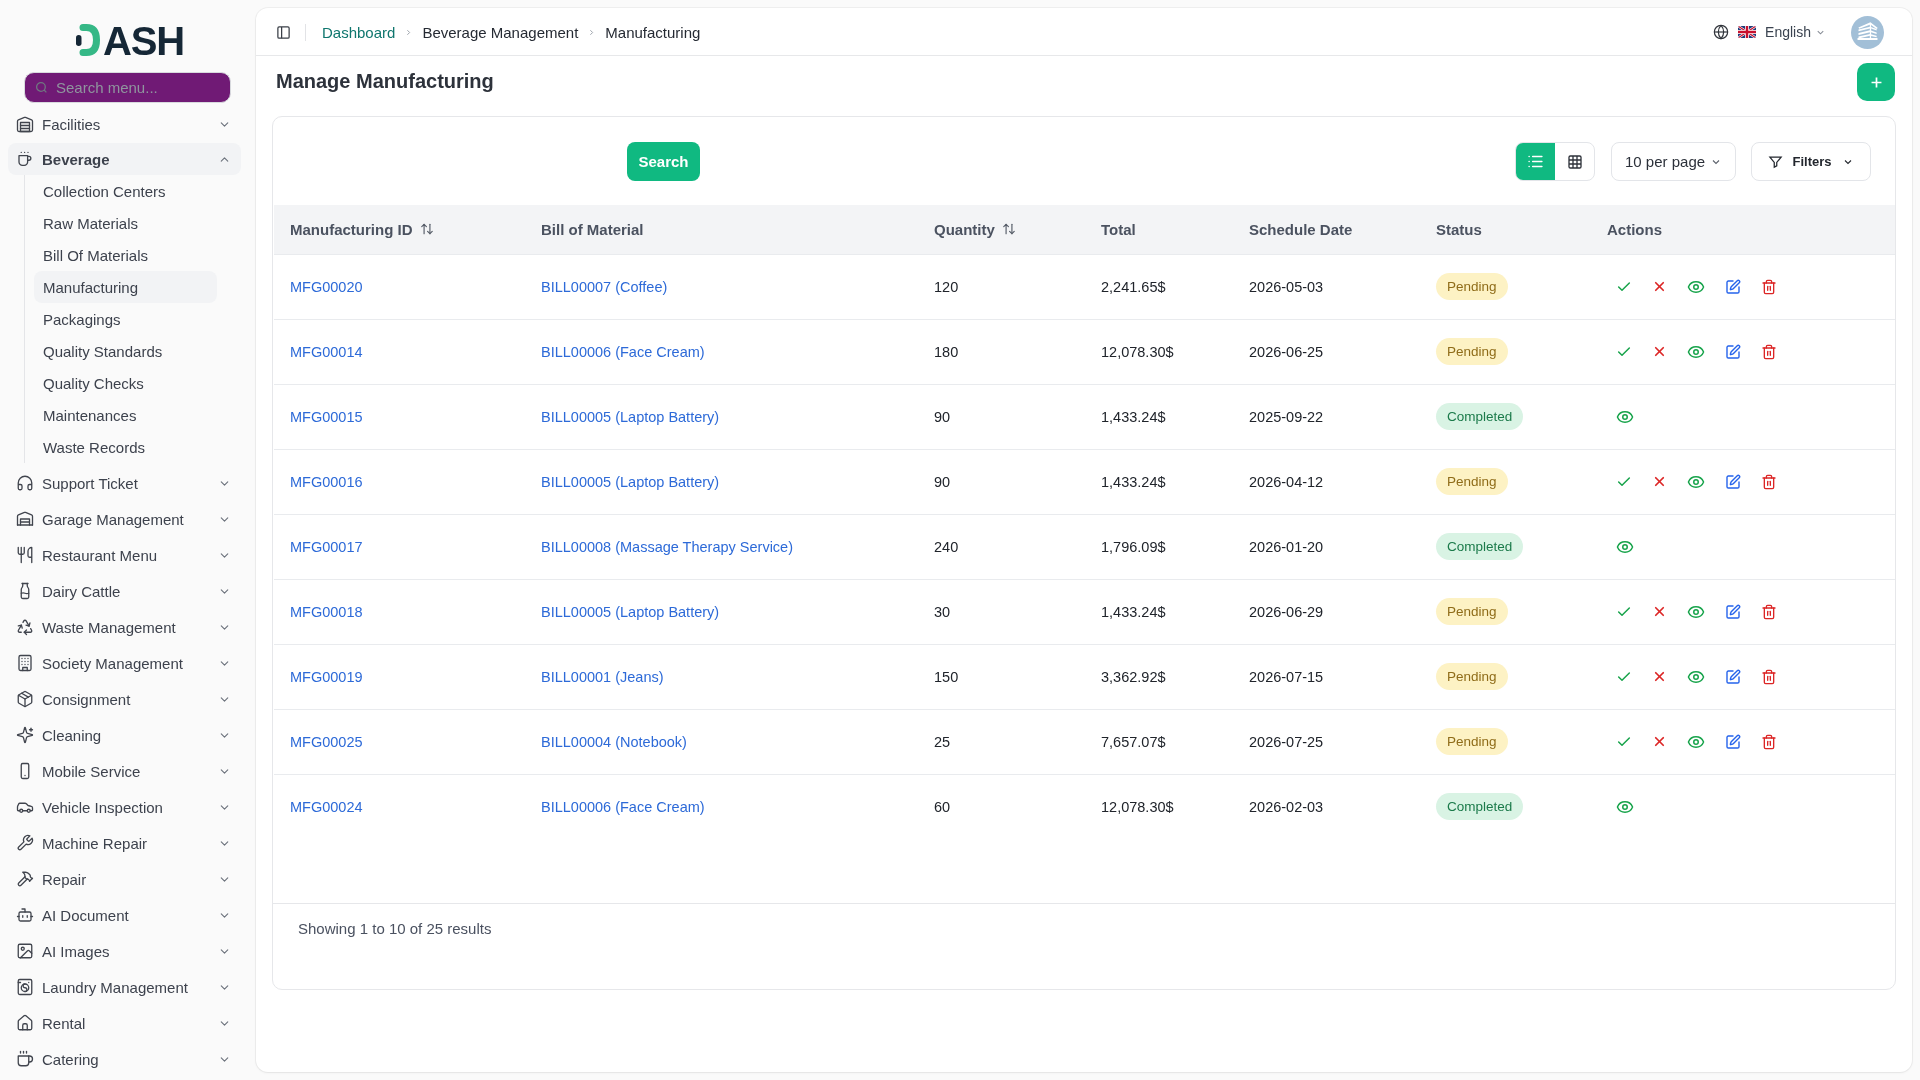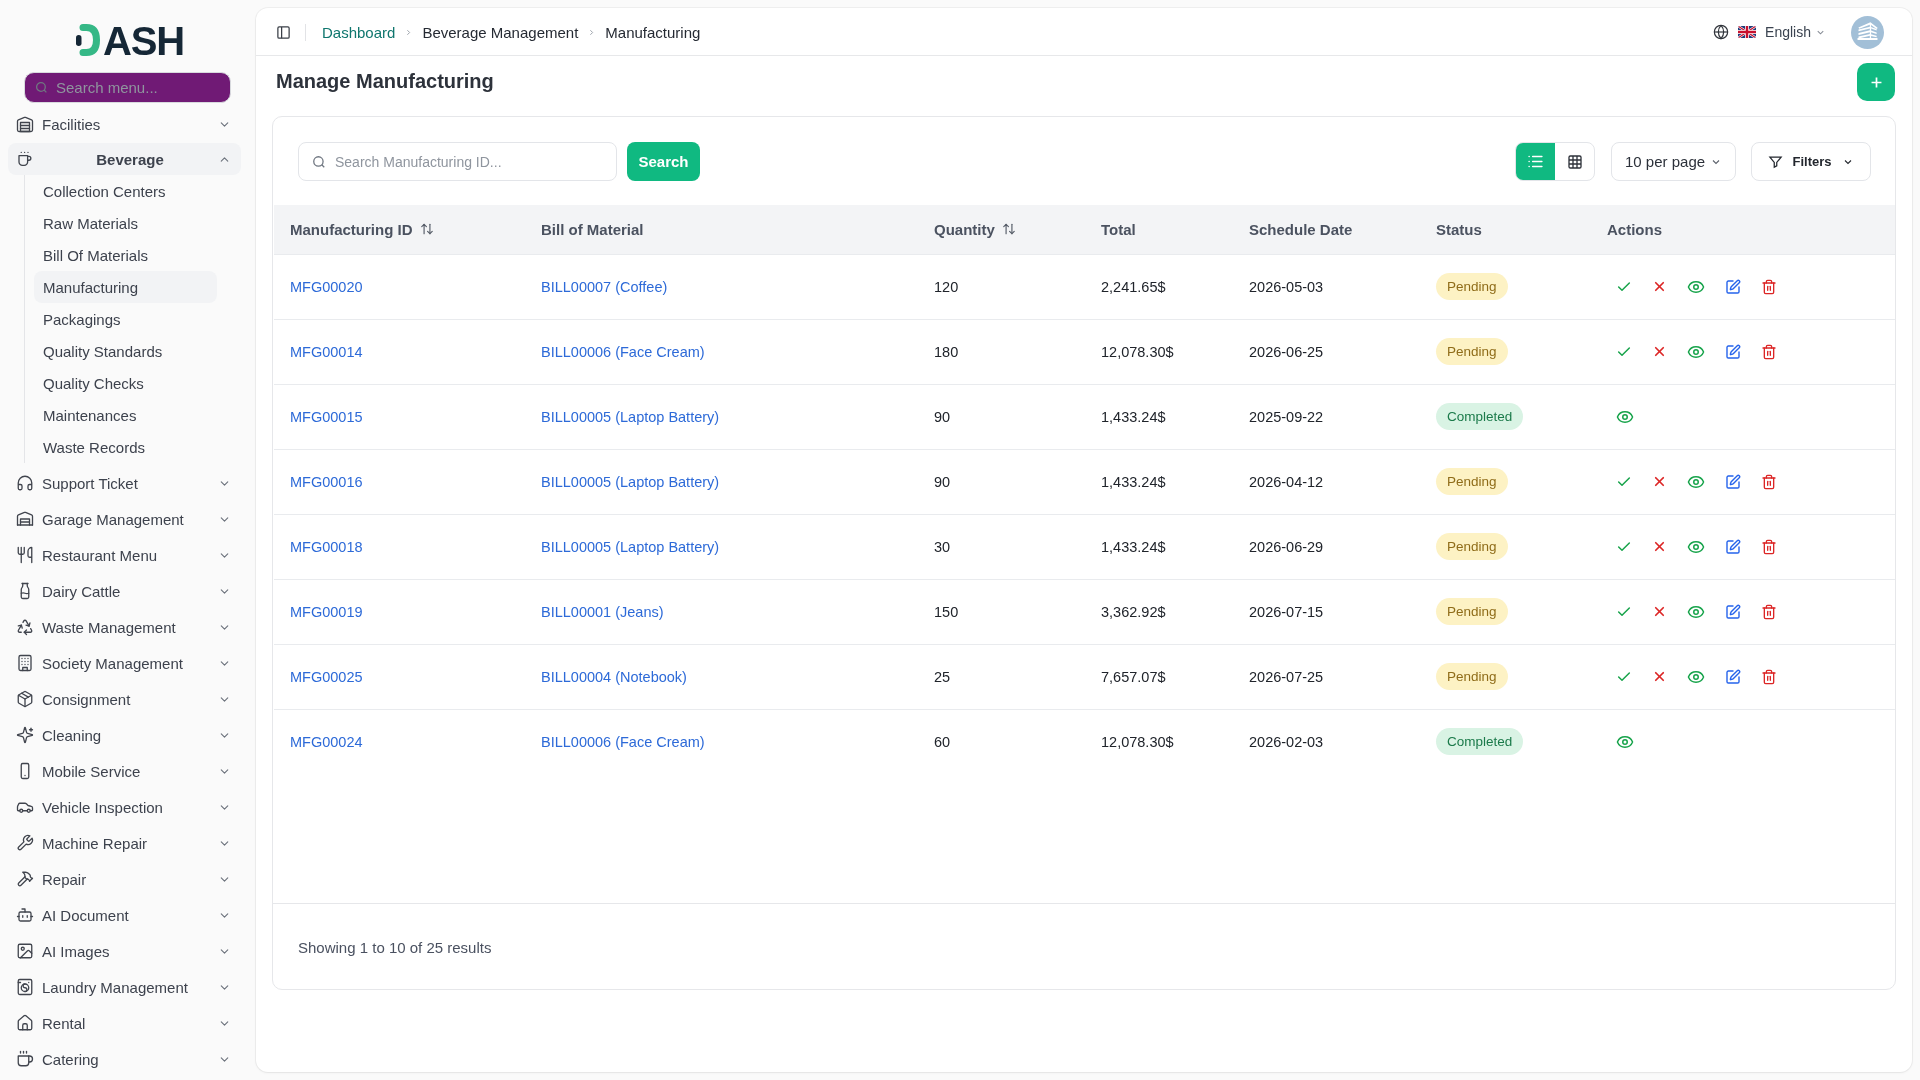--- a/index.html
+++ b/index.html
@@ -10,21 +10,21 @@
 
 .sidebar { position:absolute; left:0; top:0; width:256px; height:1080px; background:#fafafa; }
 .logo { position:absolute; left:75px; top:22px; }
 .sb-search { position:absolute; left:24px; top:72px; width:207px; height:31px; border:1px solid #d8dade; border-radius:10px; background:#701a75; display:flex; align-items:center; padding-left:10px; }
 .sb-search span { color:#8f959e; font-size:15px; margin-left:8px; }
 .menu { position:absolute; left:8px; top:108px; width:233px; }
 .mi { height:32px; display:flex; align-items:center; padding:0 8px; margin-bottom:4px; border-radius:8px; position:relative; }
 .mi .ic { width:18px; height:18px; margin-right:8px; flex:none; }
 .mi .lbl { font-size:15px; color:#3d424d; flex:1 1 auto; white-space:nowrap; }
 .mi .chev { flex:none; margin-right:2px; }
-.mi.active { background:#f2f3f5; margin-top:-1px; margin-bottom:0;text-align:center; }
+.mi.active { background:#f2f3f5; margin-top:-1px; margin-bottom:0; }
 .mi.active .lbl { font-weight:bold; }
 .submenu { position:relative; margin:0 0 4px 16px; border-left:1px solid #e4e5e8; padding-left:9px;text-align:right; }
 .smi { height:32px; display:flex; align-items:center; padding:0 9px; margin-right:24px; border-radius:8px; font-size:15px; color:#3d424d; white-space:nowrap; }
 .smi.active { background:#f2f3f5; }
 
 
 .panel { position:absolute; left:256px; top:8px; width:1656px; height:1064px; background:#ffffff; border-radius:12px; box-shadow:0 0 0 1px rgba(0,0,0,0.045), 0 1px 3px rgba(0,0,0,0.05); }
 .topbar { position:absolute; left:0; top:0; width:100%; height:48px; border-bottom:1px solid #e7e8ea; }
 .tb-left { position:absolute; left:20px; top:0; height:48px; display:flex; align-items:center; }
 .tb-sep { width:1px; height:17px; background:#e2e3e6; margin:0 16px 0 14px; }
@@ -53,21 +53,21 @@
 .tbl { position:absolute; left:1px; top:88px; width:1621px; border-collapse:collapse; table-layout:fixed; }
 .tbl th { background:#f3f4f6; height:49px; text-align:left; padding-left:16px; font-size:15px; color:#4b5260; vertical-align:middle; font-weight:bold; }
 .tbl td { height:65px; border-top:1px solid #e9ebee; padding-left:16px; font-size:14.5px; color:#20242b; vertical-align:middle; }
 .tbl a { color:#2d6ad8; text-decoration:none; }
 .thflex { display:flex; align-items:center; gap:7px; }
 .pill { display:inline-block; padding:6px 11px; border-radius:999px; font-size:13.5px; }
 .pill.pending { background:#fdf2c4; color:#8f6c19; }
 .pill.done { background:#d9f3e4; color:#1b7a4a; }
 .acts { display:flex; align-items:center; gap:20px; padding-left:9px; }
 
-.pagebar { position:absolute; left:0; bottom:0; width:100%; height:86px; border-top:1px solid #e6e7ea; display:flex; align-items:center; justify-content:space-between; padding:2px 25px 0 25px; }
+.pagebar { position:absolute; left:0; bottom:0; width:100%; height:86px; border-top:1px solid #e6e7ea; display:flex; justify-content:space-between; padding:16px 25px 0 25px; }
 .showing { font-size:15px; color:#4a5160; }
 .pgbtns { display:flex; align-items:center; gap:12px; }
 .pbtn { height:32px; border:1px solid #e5e7ea; border-radius:8px; background:#fff; display:flex; align-items:center; justify-content:center; font-size:15px; }
 .pbtn.prev { width:107px; color:#767d88; font-weight:bold; gap:8px; }
 .pbtn.num { width:32px; color:#23272e; font-weight:bold; }
 .pbtn.cur { background:#10b981; border-color:#10b981; color:#fff; }
 .pbtn.next { width:80px; color:#23272e; font-weight:bold; gap:9px; }
 </style>
 </head>
 <body>
@@ -372,27 +372,20 @@
   </div>
 
   <div class="pagehead">Manage Manufacturing</div>
   <div class="addbtn">
       <svg width="17" height="17" viewBox="0 0 24 24" fill="none" stroke="#fff" stroke-width="2.4">
         <path d="M5 12h14M12 5v14"></path>
       </svg>
     </div>
 
   <div class="card">
-    <div class="srch-input">
-      <svg width="14" height="14" viewBox="0 0 24 24" fill="none" stroke="#6f7680" stroke-width="2.2">
-          <circle cx="11" cy="11" r="8"></circle>
-          <path d="m21 21-4.3-4.3"></path>
-        </svg>
-      <span>Search Manufacturing ID...</span>
-    </div>
     <div class="srch-btn">Search</div>
     <div class="vtoggle">
       <div class="half on">
           <svg width="17" height="17" viewBox="0 0 24 24" fill="none" stroke="#fff" stroke-width="2.2" stroke-linecap="round" stroke-linejoin="round">
             <path d="M3 5h.01M3 12h.01M3 19h.01M8 5h13M8 12h13M8 19h13"></path>
           </svg>
         </div>
       <div class="half">
           <svg width="16" height="16" viewBox="0 0 24 24" fill="none" stroke="#2e323a" stroke-width="2">
             <rect x="3" y="3" width="18" height="18" rx="2"></rect>
@@ -564,20 +557,36 @@
                   <path d="M3 6h18"></path>
                   <path d="M19 6v14a2 2 0 0 1-2 2H7a2 2 0 0 1-2-2V6"></path>
                   <path d="M8 6V4a2 2 0 0 1 2-2h4a2 2 0 0 1 2 2v2"></path>
                   <line x1="10" x2="10" y1="11" y2="17"></line>
                   <line x1="14" x2="14" y1="11" y2="17"></line>
                 </svg>
               </span>
             </td>
           </tr>
 <tr>
+            <td><a>MFG00017</a></td>
+            <td><a>BILL00008 (Massage Therapy Service)</a></td>
+            <td>240</td>
+            <td>1,796.09$</td>
+            <td>2026-01-20</td>
+            <td><span class="pill done">Completed</span></td>
+            <td>
+              <span class="acts">
+                <svg width="18" height="18" viewBox="0 0 24 24" fill="none" stroke="#16a34a" stroke-width="2" stroke-linecap="round" stroke-linejoin="round">
+                  <path d="M2.062 12.348a1 1 0 0 1 0-.696 10.75 10.75 0 0 1 19.876 0 1 1 0 0 1 0 .696 10.75 10.75 0 0 1-19.876 0"></path>
+                  <circle cx="12" cy="12" r="3"></circle>
+                </svg>
+              </span>
+            </td>
+          </tr>
+<tr>
             <td><a>MFG00018</a></td>
             <td><a>BILL00005 (Laptop Battery)</a></td>
             <td>30</td>
             <td>1,433.24$</td>
             <td>2026-06-29</td>
             <td><span class="pill pending">Pending</span></td>
             <td>
               <span class="acts">
                 <svg width="16" height="16" viewBox="0 0 24 24" fill="none" stroke="#16a34a" stroke-width="2.2" stroke-linecap="round" stroke-linejoin="round">
                   <path d="M20 6 9 17l-5-5"></path>

